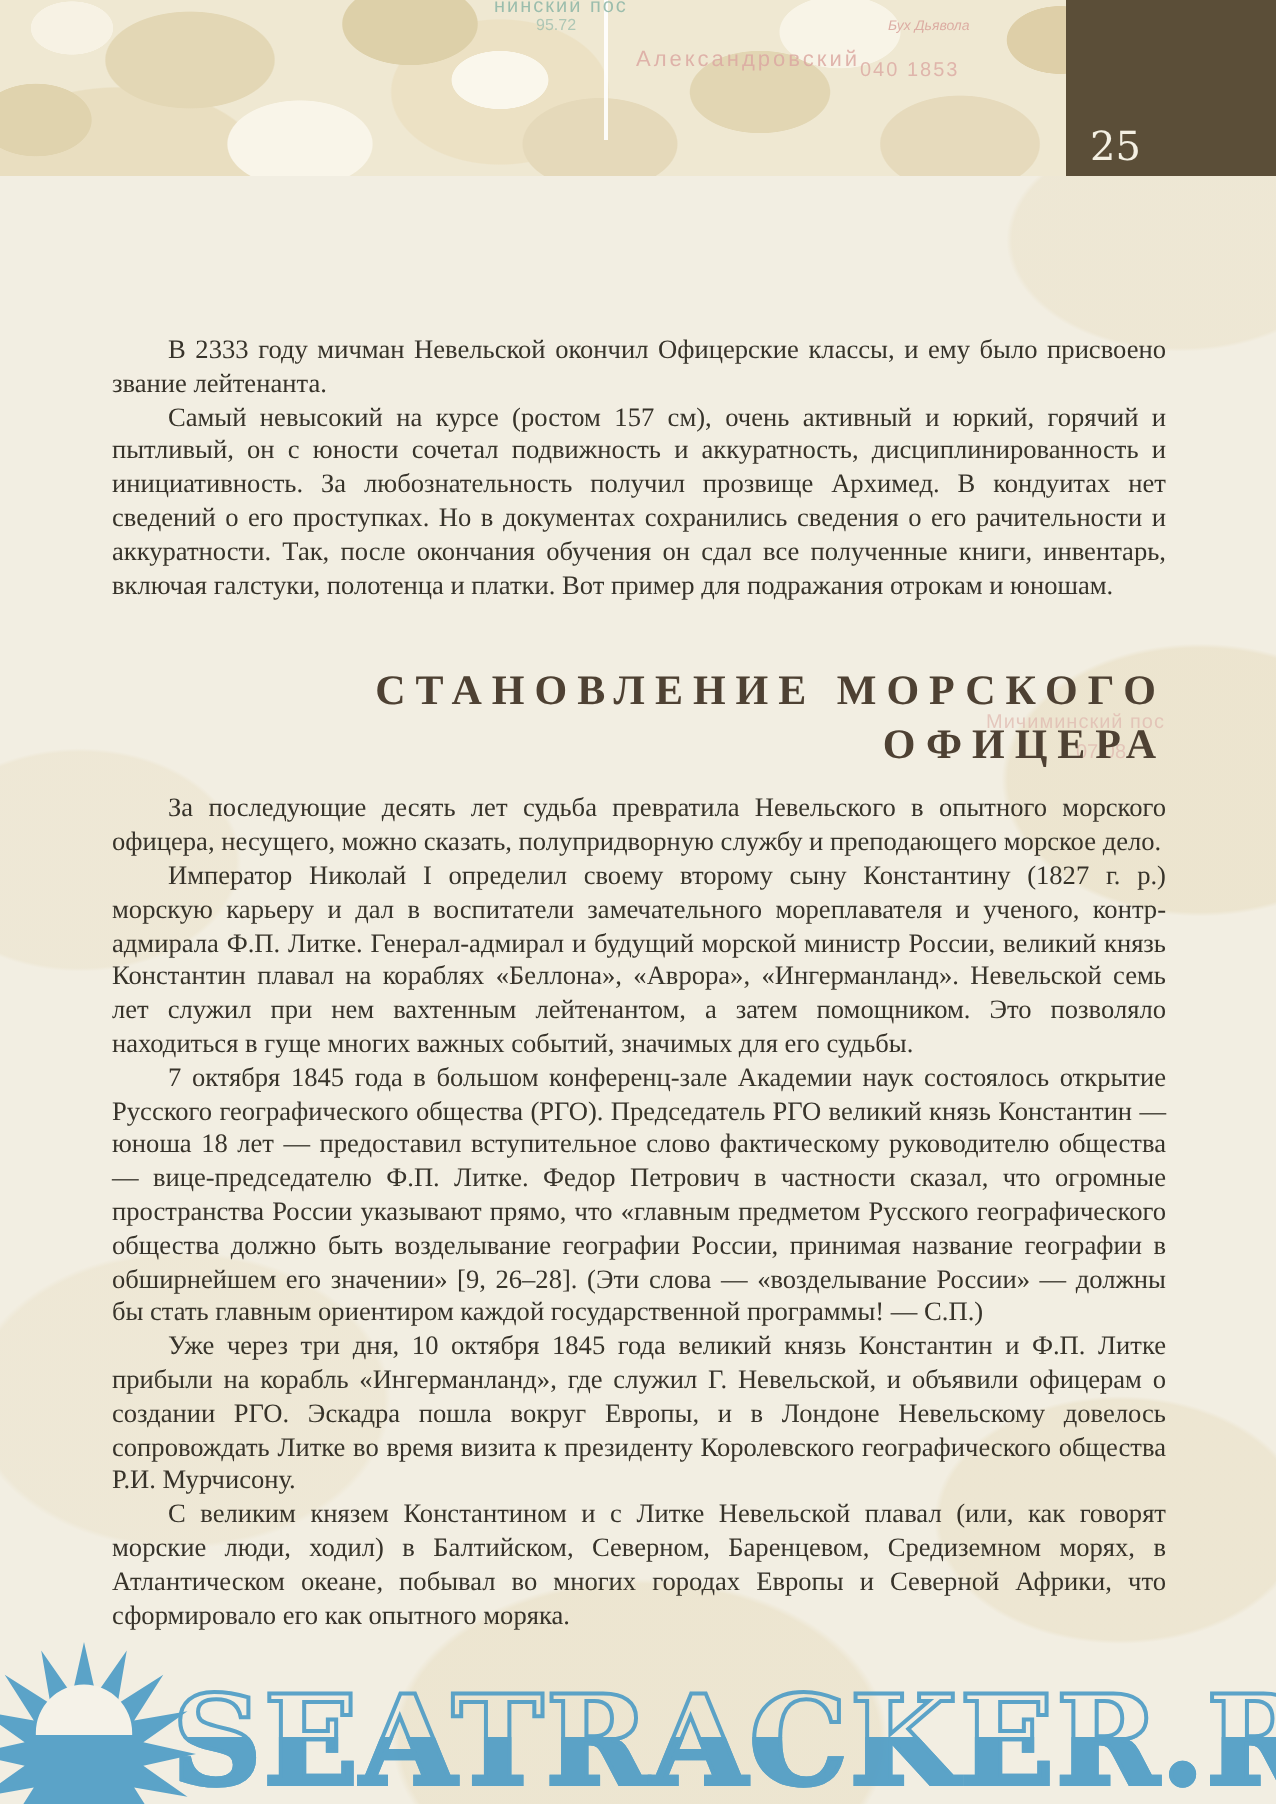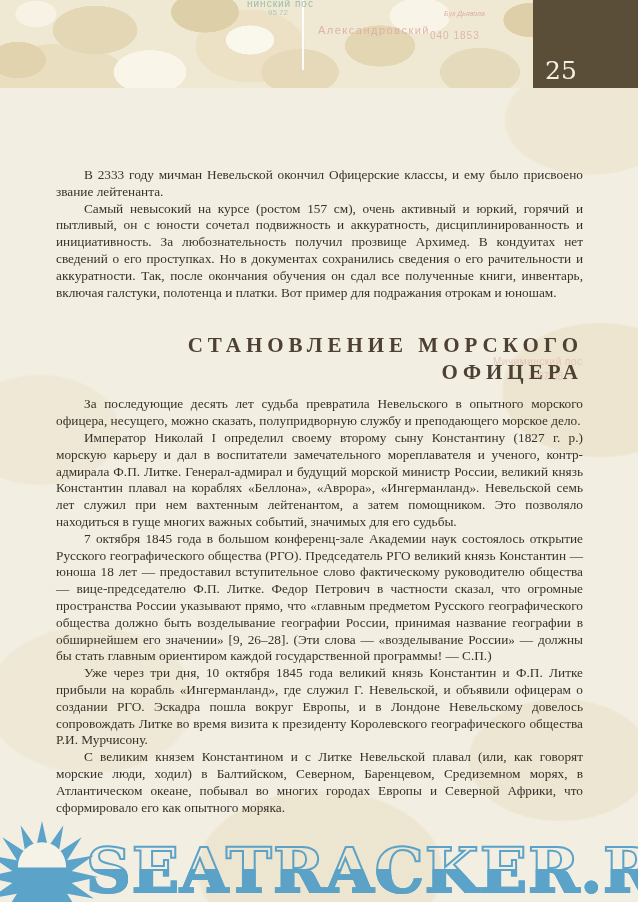--- a/index.html
+++ b/index.html
@@ -39,21 +39,21 @@
   .map-label{position:absolute;font-family:"Liberation Sans",sans-serif;white-space:nowrap;}
   .ml-teal1{left:247px;top:-2px;font-size:10px;letter-spacing:1px;color:#8db6a6;opacity:.85;}
   .ml-teal2{left:268px;top:8px;font-size:8px;color:#9fbfae;opacity:.8;}
   .ml-pink1{left:444px;top:10px;font-size:7px;color:#d9a39b;opacity:.85;font-style:italic;}
   .ml-pink2{left:318px;top:24px;font-size:11px;letter-spacing:1.5px;color:#dca9a2;opacity:.85;}
   .ml-pink3{left:430px;top:30px;font-size:10px;letter-spacing:1px;color:#dca9a2;opacity:.8;}
   .ml-pink4{left:493px;top:356px;font-size:10px;letter-spacing:.5px;color:#dfb7ae;opacity:.7;}
   .ml-pink5{left:538px;top:371px;font-size:10px;color:#dfb7ae;opacity:.7;}
   
   .corner-block{position:absolute;left:533px;top:0;width:105px;height:88px;background:#5b4e38;}
-  .page-num{position:absolute;left:12px;bottom:3px;font-family:"DejaVu Serif",serif;font-size:25px;color:#f3efe2;}
+  .page-num{position:absolute;left:12px;bottom:3px;font-family:"DejaVu Serif",serif;font-size:20px;color:#f3efe2;}
   
   .article{position:absolute;left:56px;top:167px;width:527px;}
   .article p{margin:0;text-align:justify;text-indent:28px;
     font-size:13.3px;line-height:16.8px;color:#37332a;}
   .article h2{margin:31px 0 10px;text-align:right;font-weight:bold;
     font-size:21px;line-height:27px;letter-spacing:5px;color:#4e4133;}
   
   .watermark{position:absolute;left:0;top:0;width:638px;height:902px;pointer-events:none;opacity:.92;}
   .wm-sun{position:absolute;left:-14px;top:821px;width:112px;height:112px;}
   .wm-text{

